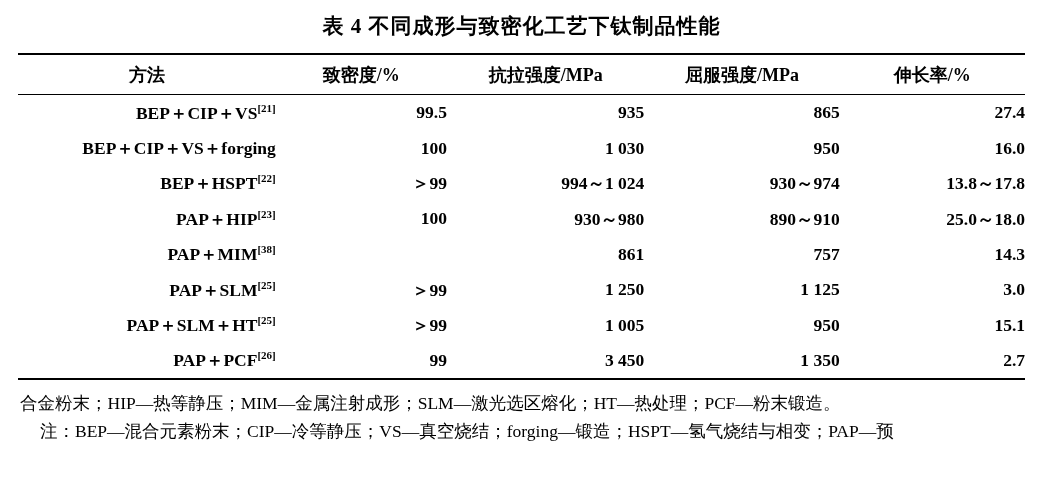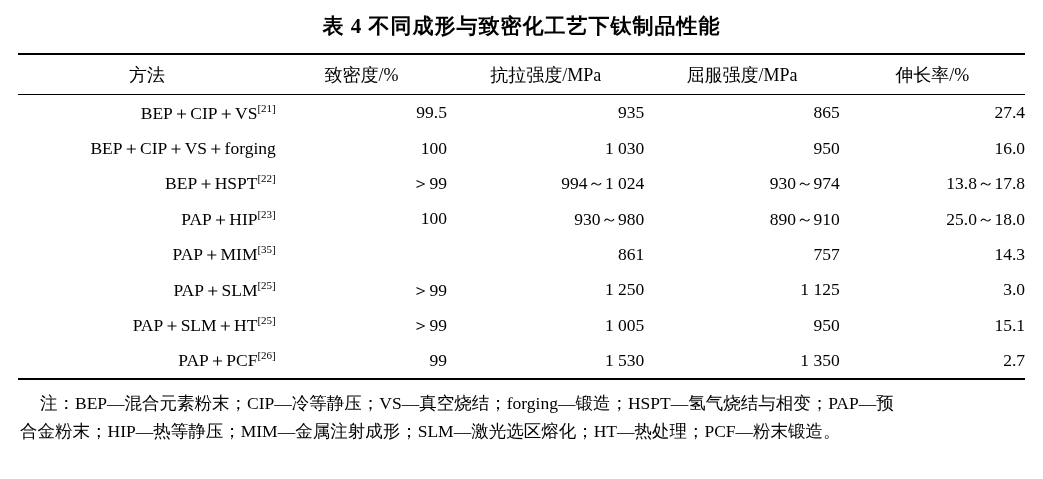--- a/index.html
+++ b/index.html
@@ -39,21 +39,21 @@
     border-top: 2.5px solid #000;
   }
   table.data {
     width: 100%;
     border-collapse: collapse;
     table-layout: fixed;
   }
   table.data th, table.data td {
     text-align: center;
     font-size: 17.5px;
-    font-weight: normal;
+    font-weight: bold;
     padding: 0;
     font-family: "Liberation Serif", serif;
   }
   table.data thead th {
     height: 39px;
     vertical-align: middle;
     font-size: 18px;
   }
   table.data tbody td {
     height: 35.4px;
@@ -150,21 +150,21 @@
         <td>13.8～17.8</td>
       </tr>
       <tr>
         <td class="method"><span>PAP＋HIP</span><sup class="ref">[23]</sup></td>
         <td>100</td>
         <td>930～980</td>
         <td>890～910</td>
         <td>25.0～18.0</td>
       </tr>
       <tr>
-        <td class="method"><span>PAP＋MIM</span><sup class="ref">[35]</sup></td>
+        <td class="method"><span>PAP＋MIM</span><sup class="ref">[38]</sup></td>
         <td></td>
         <td>861</td>
         <td>757</td>
         <td>14.3</td>
       </tr>
       <tr>
         <td class="method"><span>PAP＋SLM</span><sup class="ref">[25]</sup></td>
         <td>＞99</td>
         <td>1 250</td>
         <td>1 125</td>
@@ -173,27 +173,27 @@
       <tr>
         <td class="method"><span>PAP＋SLM＋HT</span><sup class="ref">[25]</sup></td>
         <td>＞99</td>
         <td>1 005</td>
         <td>950</td>
         <td>15.1</td>
       </tr>
       <tr>
         <td class="method"><span>PAP＋PCF</span><sup class="ref">[26]</sup></td>
         <td>99</td>
-        <td>1 530</td>
+        <td>3 450</td>
         <td>1 350</td>
         <td>2.7</td>
       </tr>
     </tbody>
   </table>
 
   <div class="rule-bottom"></div>
 
   <div class="note">
+    <span class="note-line">合金粉末；HIP—热等静压；MIM—金属注射成形；SLM—激光选区熔化；HT—热处理；PCF—粉末锻造。</span>
     <span class="note-line first">注：BEP—混合元素粉末；CIP—冷等静压；VS—真空烧结；forging—锻造；HSPT—氢气烧结与相变；PAP—预</span>
-    <span class="note-line">合金粉末；HIP—热等静压；MIM—金属注射成形；SLM—激光选区熔化；HT—热处理；PCF—粉末锻造。</span>
   </div>
 
 </div>
 
 </body></html>

